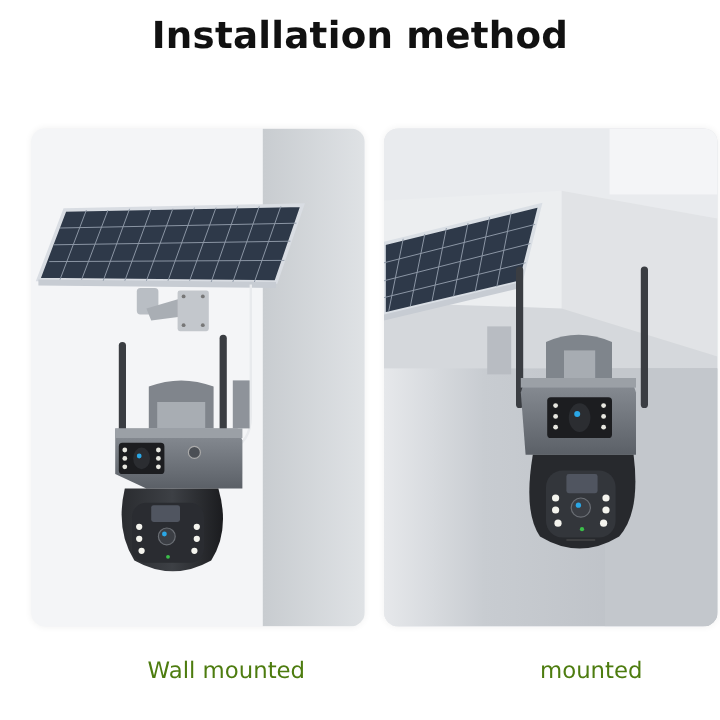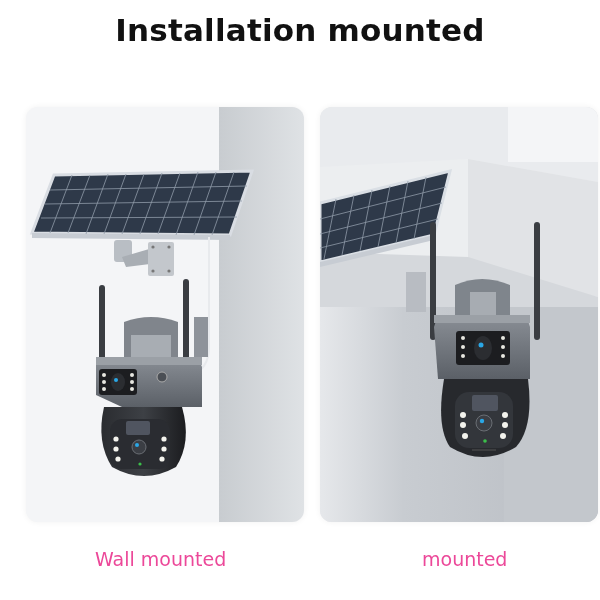--- a/index.html
+++ b/index.html
@@ -1,29 +1,29 @@
 <!DOCTYPE html>
 <html><head>
 <meta charset="utf-8">
 <style>
   html, body { margin:0; padding:0; }
   body { width:600px; height:600px; background:#ffffff; position:relative; overflow:hidden; font-family:"DejaVu Sans", sans-serif; }
   .title { position:absolute; left:0; top:12px; width:600px; text-align:center; font-size:31px; font-weight:bold; color:#111; letter-spacing:0.2px; }
   .panel { position:absolute; top:107px; width:278px; height:415px; border-radius:12px; overflow:hidden; box-shadow:0 0 6px rgba(0,0,0,0.06); }
   #panel-left { left:26px; background:#f3f4f6; }
   #panel-right { left:320px; background:#e4e6e9; }
-  .caption { position:absolute; top:548px; font-size:19px; color:#ec4899; }
+  .caption { position:absolute; top:548px; font-size:19px; color:#4d7c0f;margin-left:28px; }
   #cap-left { left:95px; }
   #cap-right { left:422px; }
   svg { position:absolute; left:0; top:0; }
 </style>
 </head>
 <body>
 
-<div class="title">Installation mounted</div>
+<div class="title">Installation method</div>
 
 <div class="panel" id="panel-left">
   <svg width="278" height="415" viewBox="0 0 278 415">
     <defs>
       <linearGradient id="wallR" x1="0" x2="1" y1="0" y2="0">
         <stop offset="0" stop-color="#c8ccd0"></stop>
         <stop offset="1" stop-color="#dfe2e5"></stop>
       </linearGradient>
       <linearGradient id="grayBody" x1="0" x2="0" y1="0" y2="1">
         <stop offset="0" stop-color="#8a8f96"></stop>

